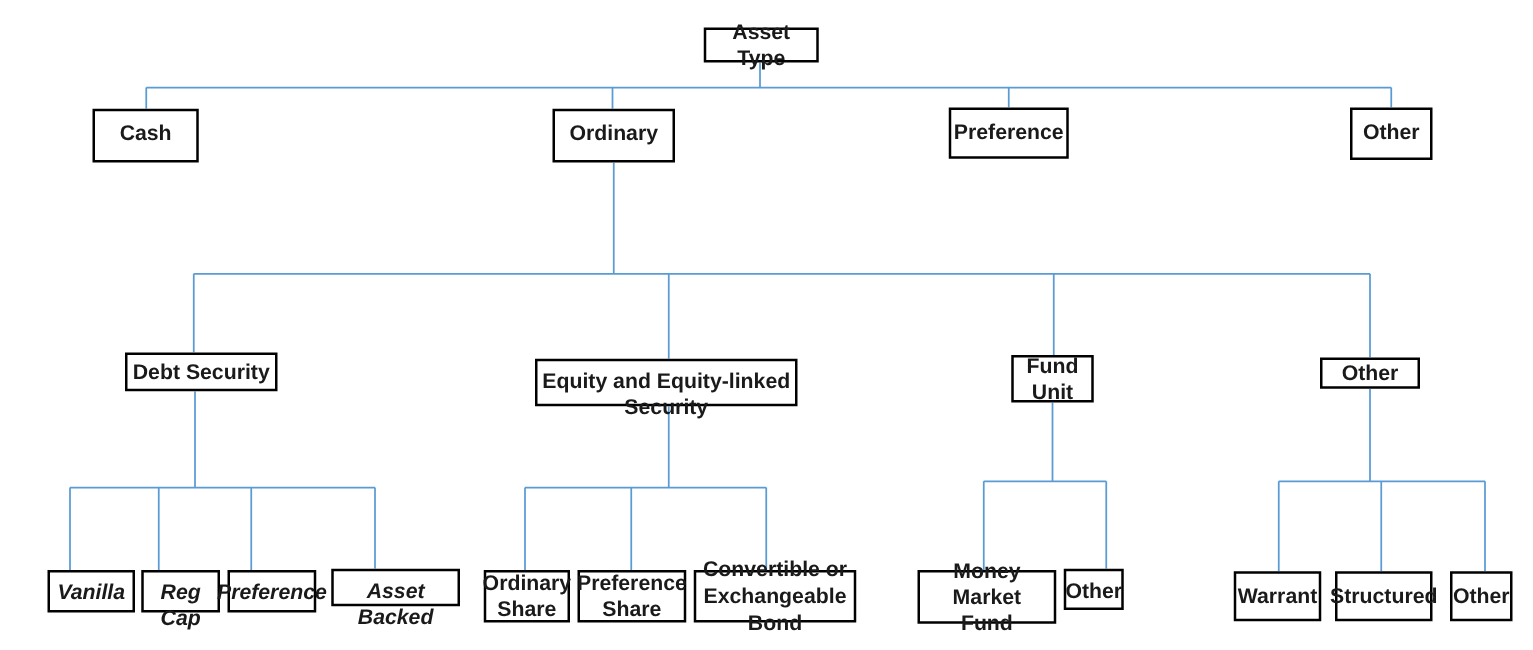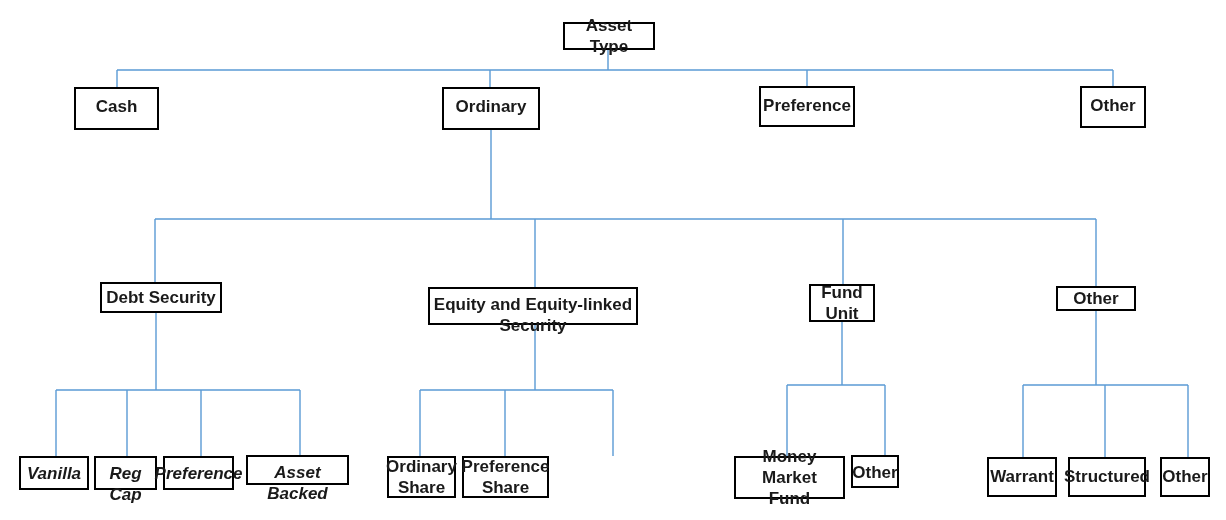--- a/index.html
+++ b/index.html
@@ -32,21 +32,21 @@
     text-align: center;
     font-size: 17px;
     font-weight: 700;
     color: #1a1a1a;
     line-height: 1.25;
     white-space: pre-line;
     padding: 0 2px;
   }
   .va-top    { align-items: flex-start; padding-top: 7px; }
   .va-top-sm { align-items: flex-start; padding-top: 5px; }
-  .italic    { font-style: italic; }
+  .italic    { font-style: italic; margin-left: 19px; }
 </style>
 </head>
 <body>
 
 <div id="canvas">
 
   <svg id="connectors" viewBox="0 0 1226 520" xmlns="http://www.w3.org/2000/svg">
     <path d="M608 50 V70 M117 70 H1113 M117 70 V87 M490 70 V87 M807 70 V86 M1113 70 V86"></path>
     <path d="M491 130 V219 M155 219 H1096 M155 219 V282 M535 219 V287 M843 219 V284 M1096 219 V286"></path>
     <path d="M156 313 V390 M56 390 H300 M56 390 V456 M127 390 V456 M201 390 V456 M300 390 V455"></path>
@@ -70,20 +70,22 @@
 
   <div class="node italic va-top-sm" style="left:19px; top:456px; width:70px; height:34px">Vanilla</div>
   <div class="node italic va-top-sm" style="left:94px; top:456px; width:63px; height:34px">Reg Cap</div>
   <div class="node italic va-top-sm" style="left:163px; top:456px; width:71px; height:34px">Preference</div>
   <div class="node italic va-top-sm" style="left:246px; top:455px; width:103px; height:30px">Asset Backed</div>
 
   <div class="node" style="left:387px; top:456px; width:69px; height:42px">Ordinary
 Share</div>
   <div class="node" style="left:462px; top:456px; width:87px; height:42px">Preference
 Share</div>
+  <div class="node" style="left:555px; top:456px; width:130px; height:42px">Convertible or
+Exchangeable Bond</div>
 
   <div class="node" style="left:734px; top:456px; width:111px; height:43px">Money Market
 Fund</div>
   <div class="node va-top-sm" style="left:851px; top:455px; width:48px; height:33px">Other</div>
 
   <div class="node va-top" style="left:987px; top:457px; width:70px; height:40px">Warrant</div>
   <div class="node va-top" style="left:1068px; top:457px; width:78px; height:40px">Structured</div>
   <div class="node va-top" style="left:1160px; top:457px; width:50px; height:40px">Other</div>
 
 </div>

